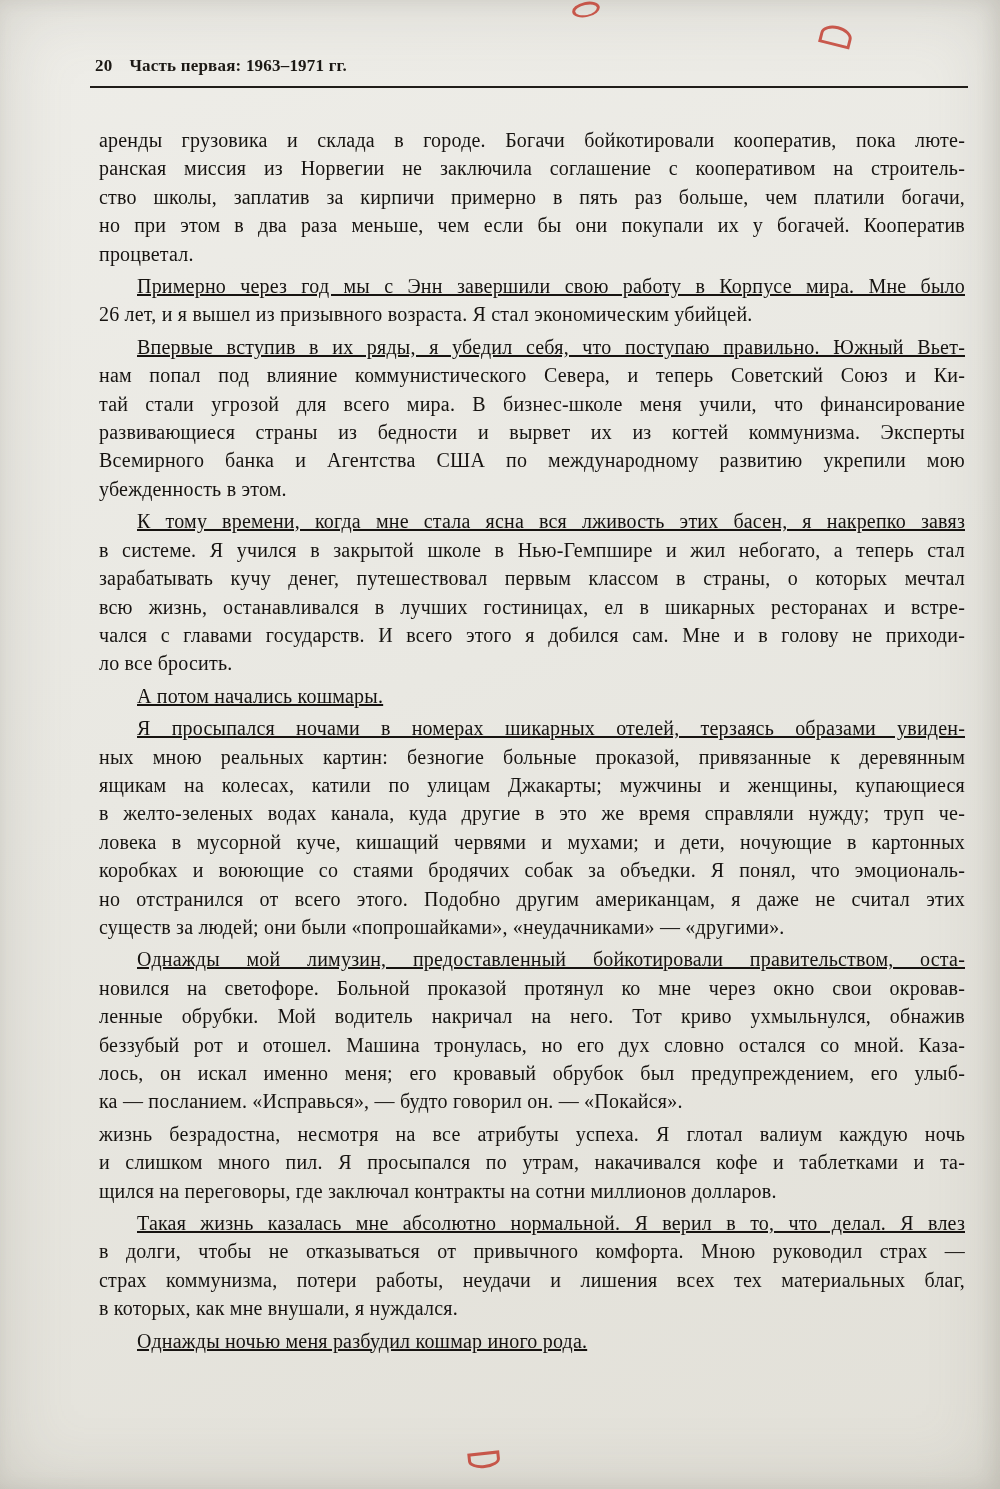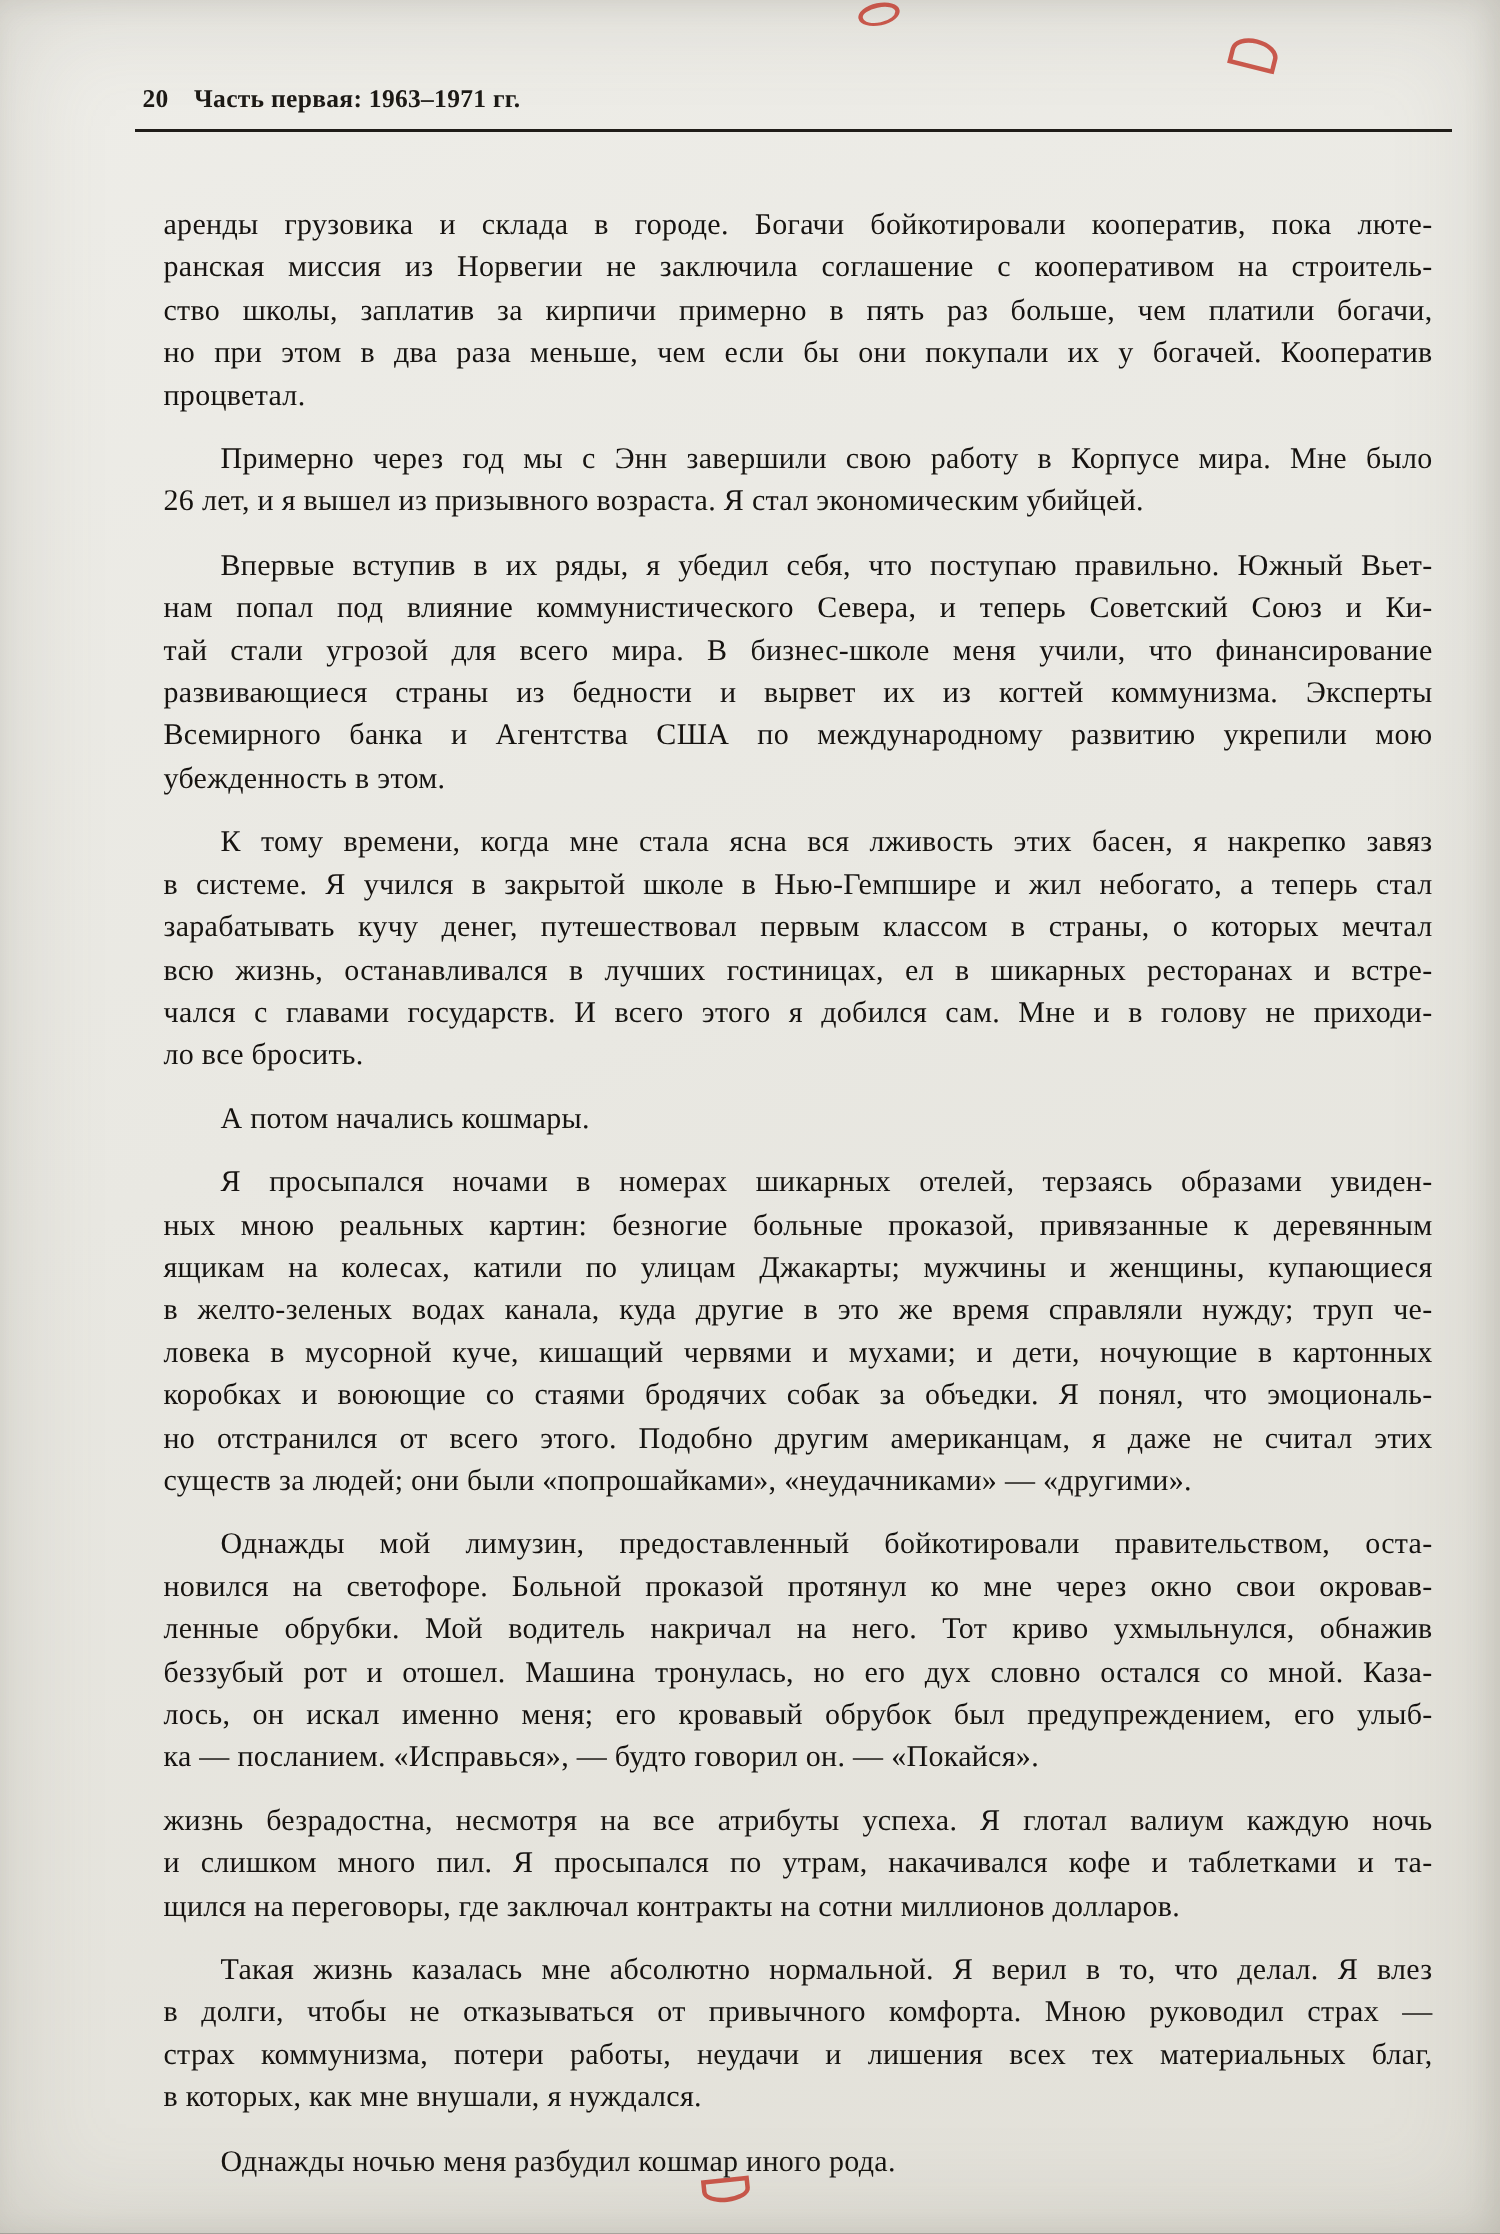--- a/index.html
+++ b/index.html
@@ -50,32 +50,33 @@
     position: absolute;
     left: 95px;
     top: 122px;
     width: 874px;
     font-size: 20px;
     line-height: 28.4px;
     letter-spacing: 0.2px;
     color: #161310;
   }
   .paragraph {
-    margin: 14px;
+    margin: 4px;
   }
   .line {
     text-align: justify;
     text-align-last: justify;
     white-space: normal;
   }
   .line.last {
     text-align-last: left;
   }
   .line.indent {
     text-indent: 38px;
+    text-decoration: underline;
   }
   
   .ink {
     position: absolute;
     border-style: solid;
     border-color: transparent;
     pointer-events: none;
     opacity: 0.8;
   }
   .ink-1 {

